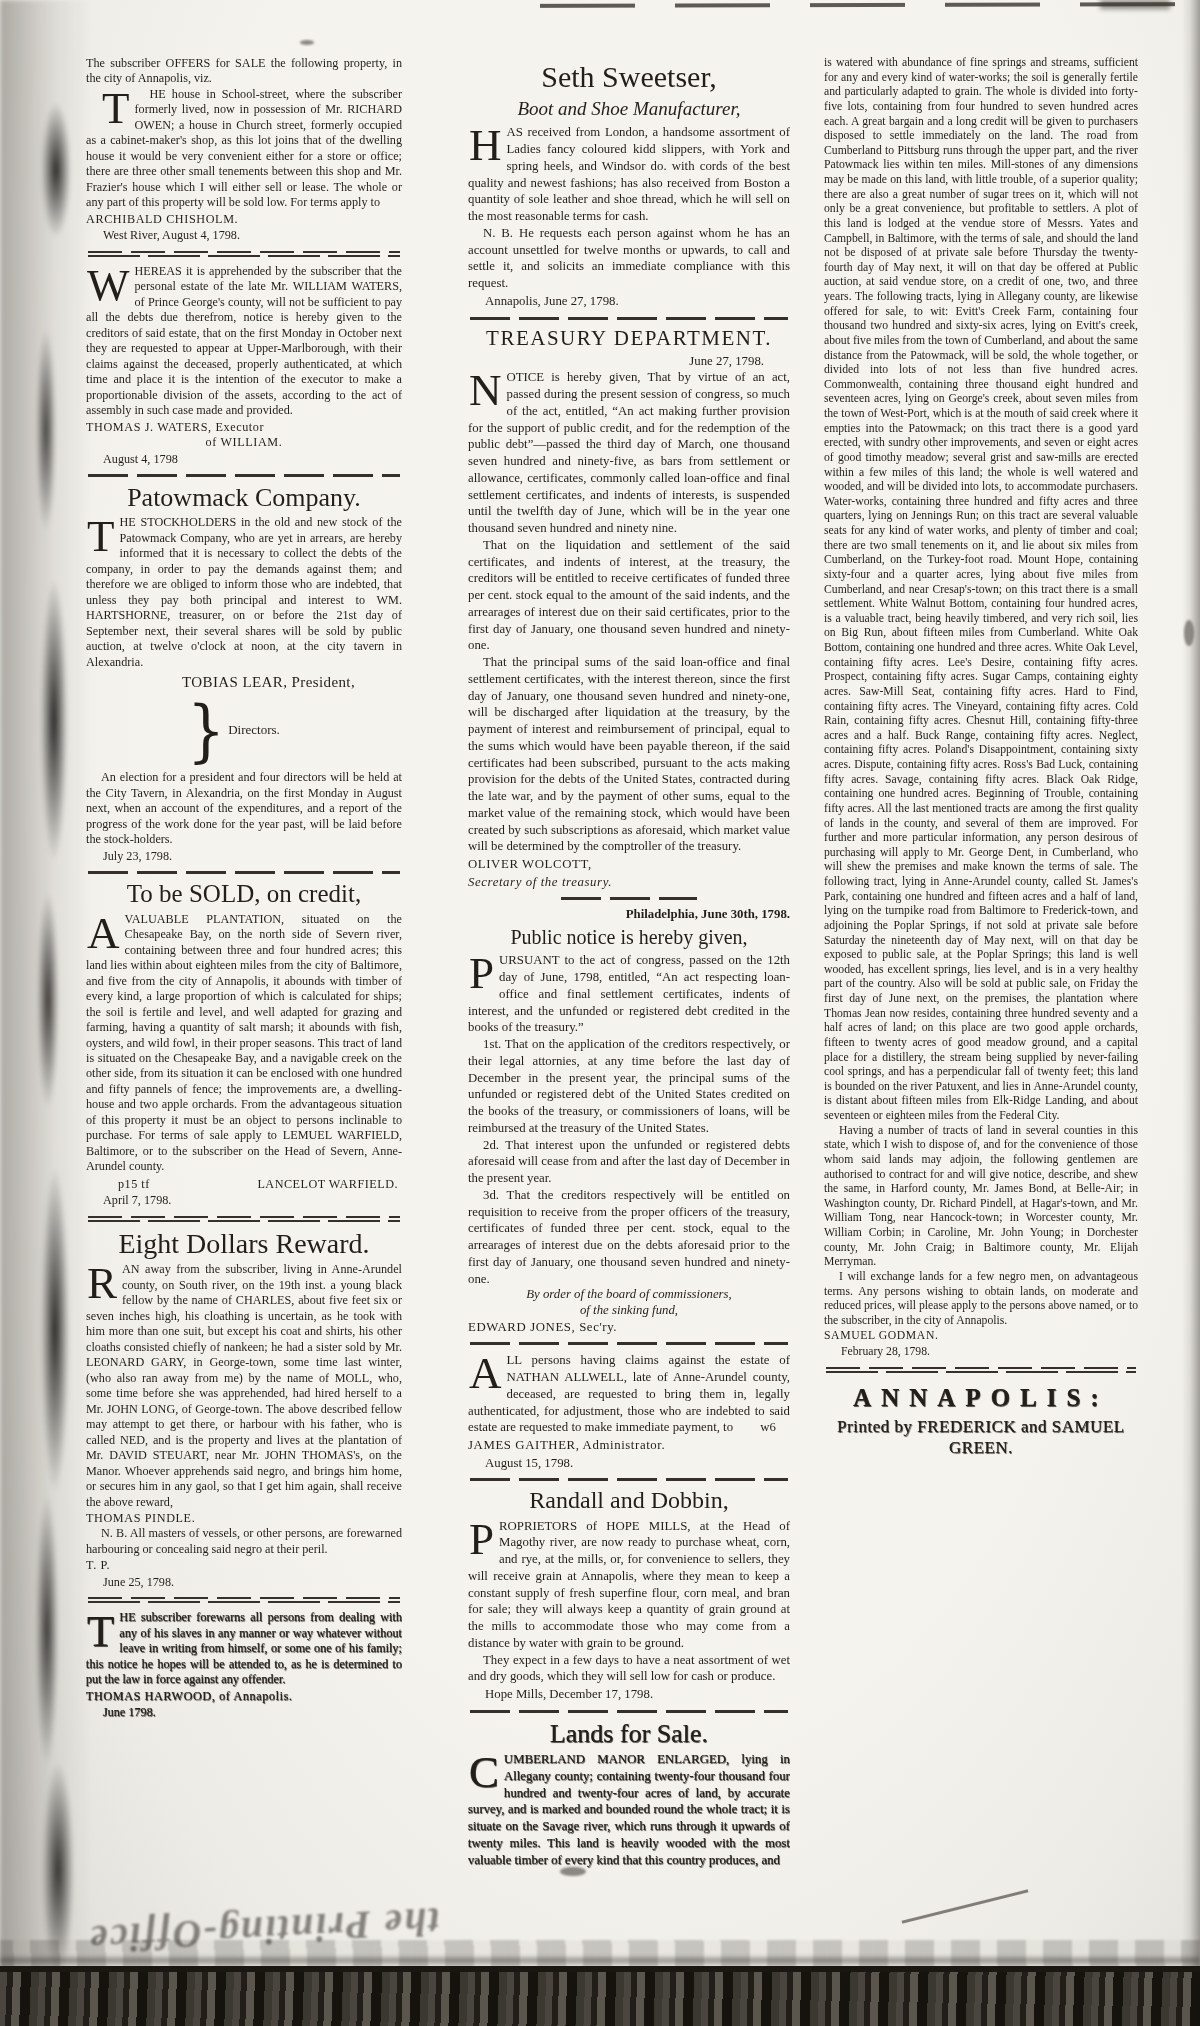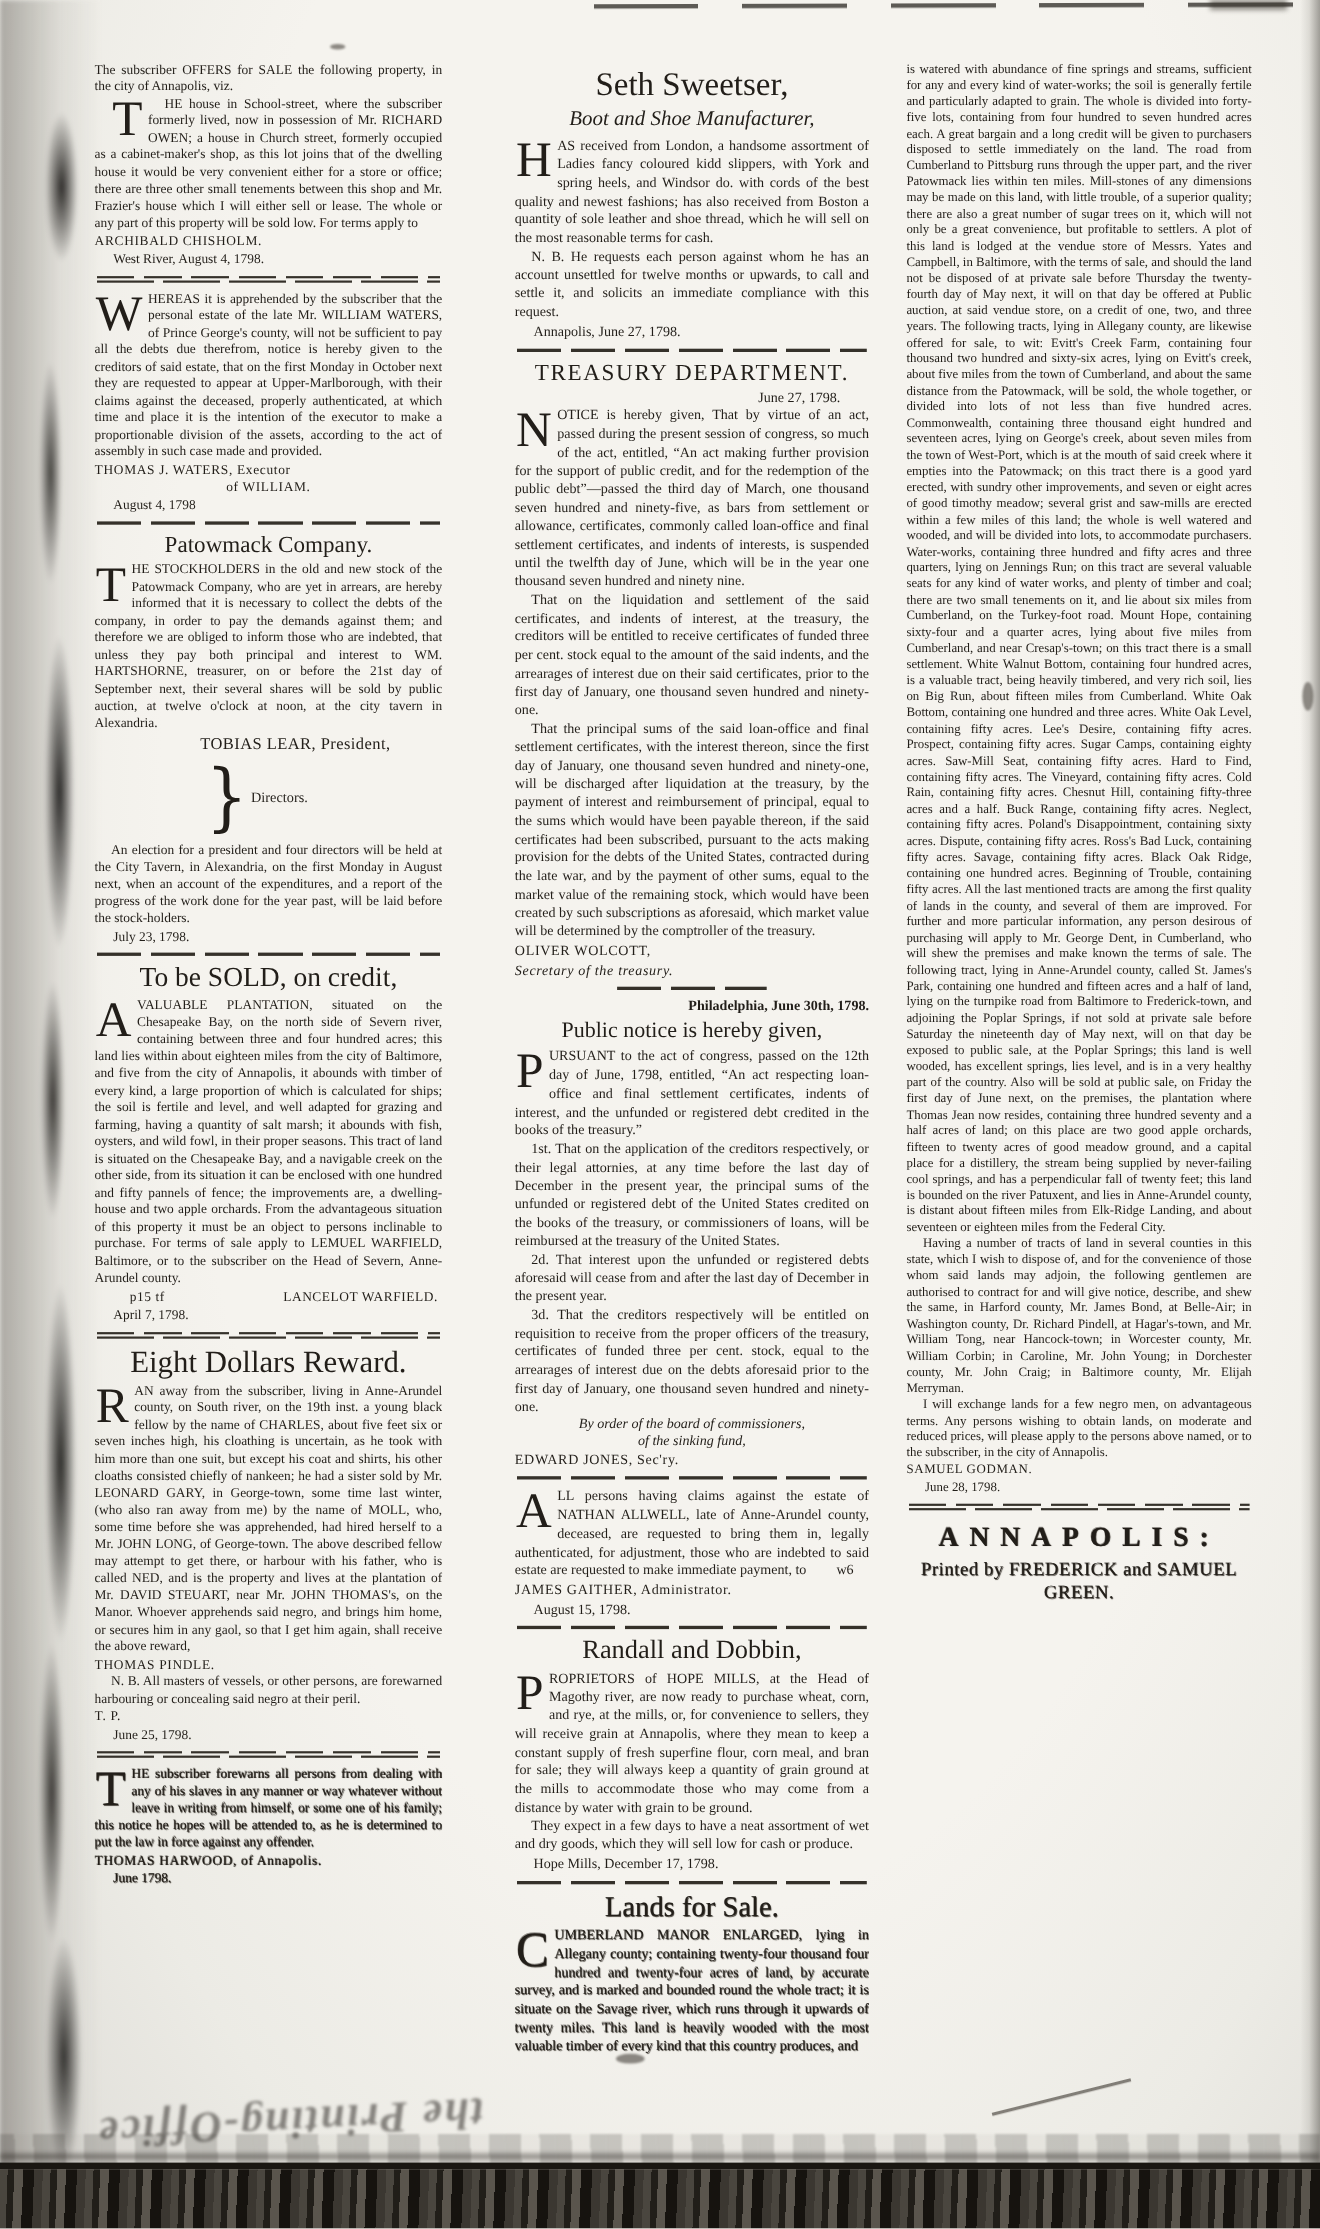--- a/index.html
+++ b/index.html
@@ -47,21 +47,21 @@
   .col { overflow:hidden; }
   #col1 { width:316px; font-size:12.2px; line-height:1.27; }
   #col2 { width:322px; margin-left:66px; font-size:12.8px; line-height:1.31; }
   #col3 { width:314px; margin-left:34px; font-size:11.7px; line-height:1.25; }
 
   p.p { text-align:justify; }
   p.p + p.p, p.ind { text-indent:15px; }
   .drop { float:left; font-size:45px; line-height:.8; padding:3px 5px 0 1px; }
 
   .title { text-align:center; font-weight:normal; line-height:1.05; margin:5px 0 4px; }
-  .t-patow { font-size:21px; }
+  .t-patow { font-size:26px; }
   .t-sold { font-size:25px; }
   .t-eight { font-size:28px; }
   .t-seth { font-size:30px; }
   .t-sub { text-align:center; font-style:italic; font-size:19px; margin:0 0 3px; }
   .t-treas { font-size:21px; letter-spacing:1.5px; }
   .t-public { font-size:20px; }
   .t-randall { font-size:24px; }
   .t-lands { font-size:26px; }
 
   .sig { text-align:left; padding-right:6px; letter-spacing:.6px; margin-top:1px; }
@@ -242,21 +242,21 @@
 
     </section>
 
     <section class="col" id="col3">
 
       <article>
         <p class="p">is watered with abundance of fine springs and streams, sufficient for any and every kind of water-works; the soil is generally fertile and particularly adapted to grain. The whole is divided into forty-five lots, containing from four hundred to seven hundred acres each. A great bargain and a long credit will be given to purchasers disposed to settle immediately on the land. The road from Cumberland to Pittsburg runs through the upper part, and the river Patowmack lies within ten miles. Mill-stones of any dimensions may be made on this land, with little trouble, of a superior quality; there are also a great number of sugar trees on it, which will not only be a great convenience, but profitable to settlers. A plot of this land is lodged at the vendue store of Messrs. Yates and Campbell, in Baltimore, with the terms of sale, and should the land not be disposed of at private sale before Thursday the twenty-fourth day of May next, it will on that day be offered at Public auction, at said vendue store, on a credit of one, two, and three years. The following tracts, lying in Allegany county, are likewise offered for sale, to wit: Evitt's Creek Farm, containing four thousand two hundred and sixty-six acres, lying on Evitt's creek, about five miles from the town of Cumberland, and about the same distance from the Patowmack, will be sold, the whole together, or divided into lots of not less than five hundred acres. Commonwealth, containing three thousand eight hundred and seventeen acres, lying on George's creek, about seven miles from the town of West-Port, which is at the mouth of said creek where it empties into the Patowmack; on this tract there is a good yard erected, with sundry other improvements, and seven or eight acres of good timothy meadow; several grist and saw-mills are erected within a few miles of this land; the whole is well watered and wooded, and will be divided into lots, to accommodate purchasers. Water-works, containing three hundred and fifty acres and three quarters, lying on Jennings Run; on this tract are several valuable seats for any kind of water works, and plenty of timber and coal; there are two small tenements on it, and lie about six miles from Cumberland, on the Turkey-foot road. Mount Hope, containing sixty-four and a quarter acres, lying about five miles from Cumberland, and near Cresap's-town; on this tract there is a small settlement. White Walnut Bottom, containing four hundred acres, is a valuable tract, being heavily timbered, and very rich soil, lies on Big Run, about fifteen miles from Cumberland. White Oak Bottom, containing one hundred and three acres. White Oak Level, containing fifty acres. Lee's Desire, containing fifty acres. Prospect, containing fifty acres. Sugar Camps, containing eighty acres. Saw-Mill Seat, containing fifty acres. Hard to Find, containing fifty acres. The Vineyard, containing fifty acres. Cold Rain, containing fifty acres. Chesnut Hill, containing fifty-three acres and a half. Buck Range, containing fifty acres. Neglect, containing fifty acres. Poland's Disappointment, containing sixty acres. Dispute, containing fifty acres. Ross's Bad Luck, containing fifty acres. Savage, containing fifty acres. Black Oak Ridge, containing one hundred acres. Beginning of Trouble, containing fifty acres. All the last mentioned tracts are among the first quality of lands in the county, and several of them are improved. For further and more particular information, any person desirous of purchasing will apply to Mr. George Dent, in Cumberland, who will shew the premises and make known the terms of sale. The following tract, lying in Anne-Arundel county, called St. James's Park, containing one hundred and fifteen acres and a half of land, lying on the turnpike road from Baltimore to Frederick-town, and adjoining the Poplar Springs, if not sold at private sale before Saturday the nineteenth day of May next, will on that day be exposed to public sale, at the Poplar Springs; this land is well wooded, has excellent springs, lies level, and is in a very healthy part of the country. Also will be sold at public sale, on Friday the first day of June next, on the premises, the plantation where Thomas Jean now resides, containing three hundred seventy and a half acres of land; on this place are two good apple orchards, fifteen to twenty acres of good meadow ground, and a capital place for a distillery, the stream being supplied by never-failing cool springs, and has a perpendicular fall of twenty feet; this land is bounded on the river Patuxent, and lies in Anne-Arundel county, is distant about fifteen miles from Elk-Ridge Landing, and about seventeen or eighteen miles from the Federal City.</p>
         <p class="p ind">Having a number of tracts of land in several counties in this state, which I wish to dispose of, and for the convenience of those whom said lands may adjoin, the following gentlemen are authorised to contract for and will give notice, describe, and shew the same, in Harford county, Mr. James Bond, at Belle-Air; in Washington county, Dr. Richard Pindell, at Hagar's-town, and Mr. William Tong, near Hancock-town; in Worcester county, Mr. William Corbin; in Caroline, Mr. John Young; in Dorchester county, Mr. John Craig; in Baltimore county, Mr. Elijah Merryman.</p>
         <p class="p ind">I will exchange lands for a few negro men, on advantageous terms. Any persons wishing to obtain lands, on moderate and reduced prices, will please apply to the persons above named, or to the subscriber, in the city of Annapolis.</p>
         <div class="sig">SAMUEL GODMAN.</div>
-        <div class="date">June 28, 1798.</div>
+        <div class="date">February 28, 1798.</div>
       </article>
 
       <div class="rule double"></div>
 
       <footer class="imprint smudged">
         <div class="imp-city">ANNAPOLIS:</div>
         <div class="imp-printer">Printed by FREDERICK and SAMUEL GREEN.</div>
       </footer>
 
     </section>

